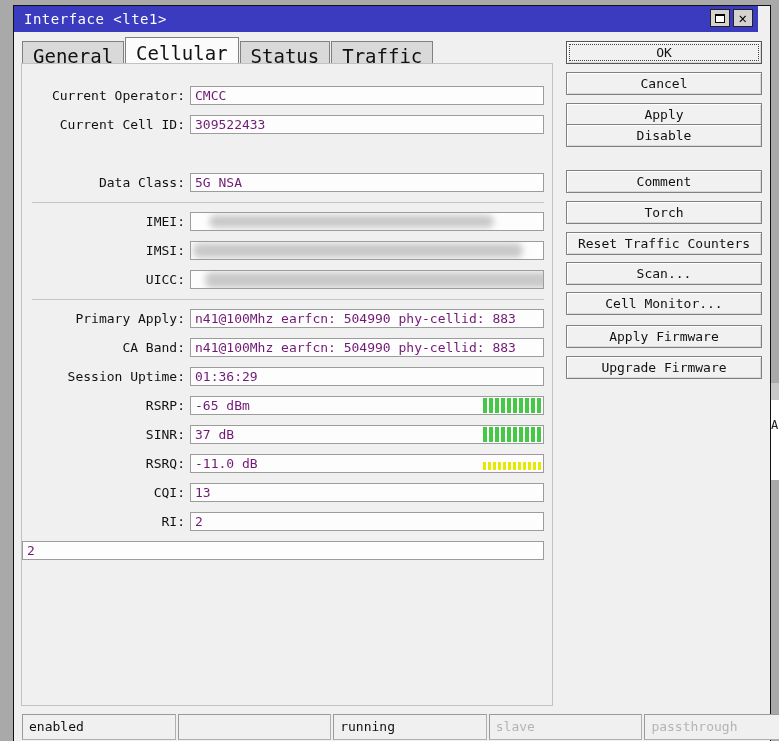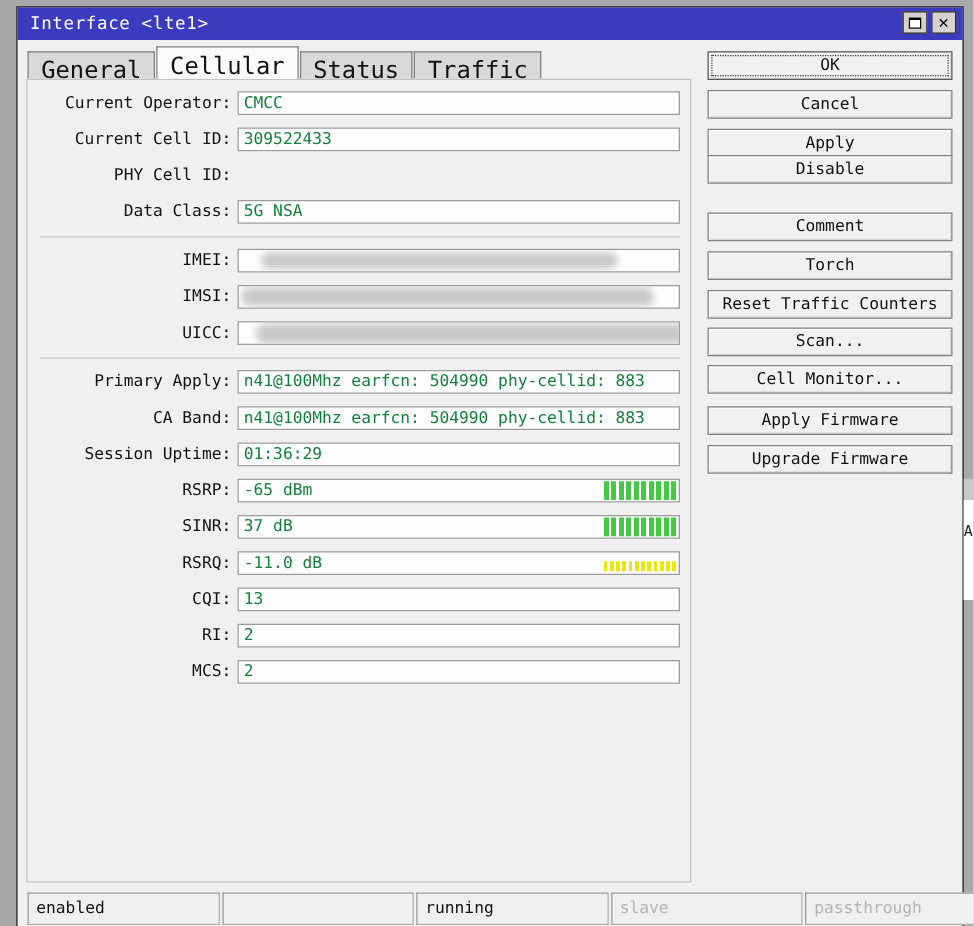--- a/index.html
+++ b/index.html
@@ -7,21 +7,21 @@
   #desktop {
     position:relative; width:779px; height:741px;
     background:#a9a9a9; overflow:hidden;
   }
   
   #win {
     position:absolute; left:13px; top:5px; width:758px; height:740px;
     background:#f0f0f0; border:1px solid #111;
   }
   #titlebar {
-    position:absolute; left:0; top:0; right:0; height:26px;
+    position:absolute; left:0; top:0; right:12px; height:26px;
     background:#3b3bc0; color:#fff; font-size:14px; line-height:26px;
     padding-left:10px; letter-spacing:0.5px;
   }
   .win-ctrls { position:absolute; top:3px; right:5px; display:flex; gap:3px; }
   .win-btn {
     width:20px; height:18px; background:#d6d3ce; border:1px solid #222;
     display:flex; align-items:center; justify-content:center; cursor:pointer;
   }
   .max-glyph { width:10px; height:9px; background:#fff; border:1px solid #000; border-top:2px solid #000; }
   .close-glyph { font-size:14px; font-weight:bold; color:#000; line-height:1; }
@@ -31,30 +31,30 @@
     background:#d9d9d9; border:1px solid #808080; border-bottom:none;
     padding:3px 10px 4px; font-size:19px; color:#111; margin-right:1px; cursor:pointer;
     height:22px;
   }
   .tab.active {
     background:#fbfbfb; height:26px; padding-top:4px; position:relative; z-index:2;
   }
   
   #panel {
     position:absolute; left:7px; top:57px; width:532px; height:643px;
-    border:1px solid #c2c2c2; background:#f0f0f0; padding:9px 8px 0 0;
+    border:1px solid #c2c2c2; background:#f0f0f0; padding:22px 8px 0 0;
   }
   .row { display:flex; height:19px; margin-bottom:10px; }
   .lbl {
     width:168px; text-align:right; padding-right:5px; font-size:13px;
     color:#111; line-height:19px; white-space:nowrap; flex:none;
   }
   .inp {
     flex:1; position:relative; background:#fdfdfd; border:1px solid #9c9c9c;
-    font-size:13px; line-height:17px; padding-left:4px; color:#15803d;
+    font-size:13px; line-height:17px; padding-left:4px; color:#701a75;
     white-space:nowrap; overflow:hidden;
   }
   .sep { border-top:1px solid #c6c6c6; margin:10px 0 9px 10px; }
   
   .bars {
     position:absolute; right:2px; top:1px; width:58px; height:15px;
     background:repeating-linear-gradient(90deg,#44c944 0 4px,#ffffff 4px 6px);
   }
   .bars.yellow {
     top:auto; bottom:2px; height:8px;
@@ -126,21 +126,20 @@
     <div id="panel">
       <div class="row">
         <span class="lbl">Current Operator:</span>
         <span class="inp"><span>CMCC</span></span>
       </div>
       <div class="row">
         <span class="lbl">Current Cell ID:</span>
         <span class="inp"><span>309522433</span></span>
       </div>
       <div class="row">
-        <span class="lbl">PHY Cell ID:</span>
       </div>
       <div class="row">
         <span class="lbl">Data Class:</span>
         <span class="inp"><span>5G NSA</span></span>
       </div>
 
       <div class="sep"></div>
 
       <div class="row">
         <span class="lbl">IMEI:</span>
@@ -189,21 +188,20 @@
       </div>
       <div class="row">
         <span class="lbl">CQI:</span>
         <span class="inp"><span>13</span></span>
       </div>
       <div class="row">
         <span class="lbl">RI:</span>
         <span class="inp"><span>2</span></span>
       </div>
       <div class="row">
-        <span class="lbl">MCS:</span>
         <span class="inp"><span>2</span></span>
       </div>
     </div>
 
     <div class="btn default" style="top:35px;">OK</div>
     <div class="btn" style="top:66px;">Cancel</div>
     <div class="btn" style="top:97px;">Apply</div>
     <div class="btn" style="top:118px;">Disable</div>
     <div class="btn" style="top:164px;">Comment</div>
     <div class="btn" style="top:195px;">Torch</div>

